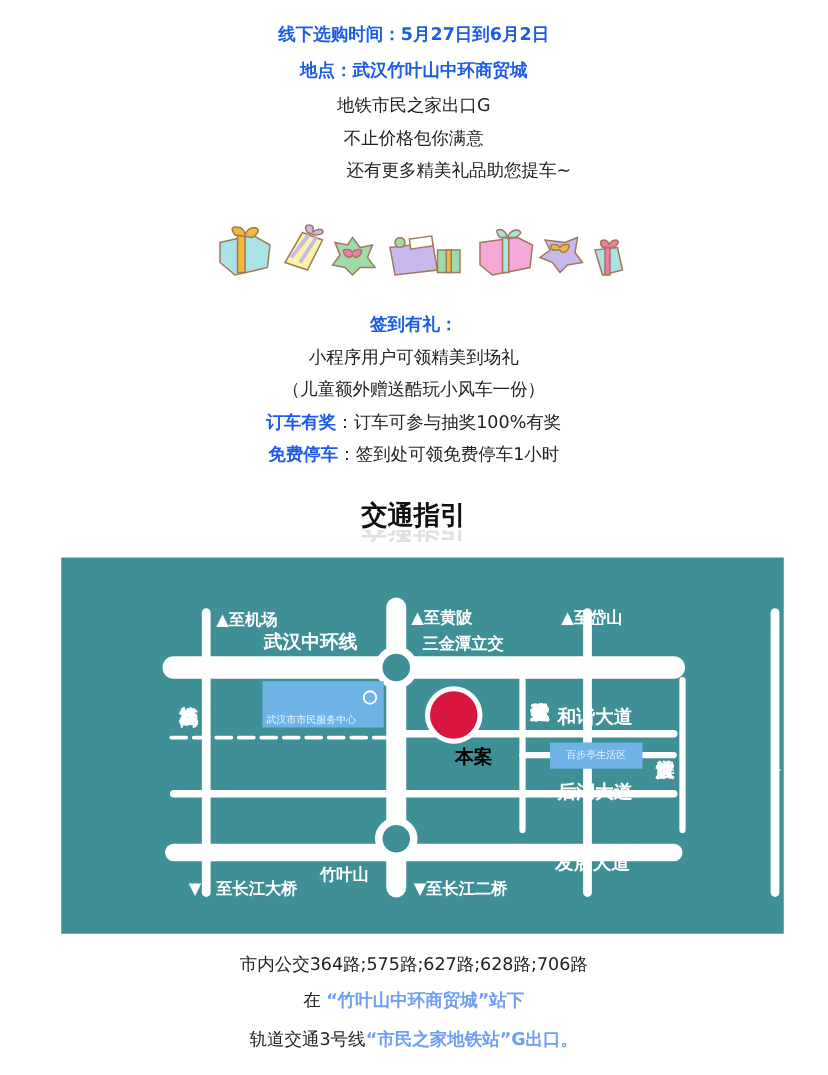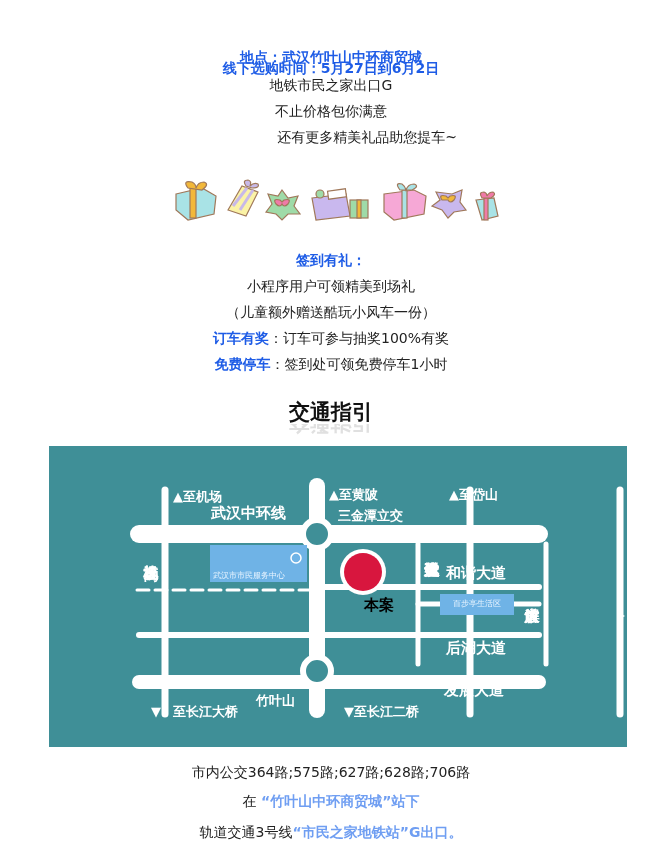--- a/index.html
+++ b/index.html
@@ -14,21 +14,21 @@
   .map svg{position:absolute;left:0;top:0;}
   .ml{position:absolute;color:#ffffff;font-weight:bold;font-size:13px;line-height:16px;white-space:nowrap;}
   .ml.big{font-size:15px;line-height:19px;}
   .vt{writing-mode:vertical-rl;text-orientation:upright;letter-spacing:0px;}
   .box-label{position:absolute;color:#e8f4ff;font-size:8px;line-height:10px;white-space:nowrap;text-align:right;}
   .here{position:absolute;color:#000000;font-weight:bold;font-size:15px;line-height:18px;}
 </style>
 </head>
 <body>
 
-<div class="line blue" style="top:18px;margin-top:40px;">线下选购时间：5月27日到6月2日</div>
+<div class="line blue" style="top:18px;">线下选购时间：5月27日到6月2日</div>
 <div class="line blue" style="top:47px;">地点：武汉竹叶山中环商贸城</div>
 <div class="line" style="top:75px;">地铁市民之家出口G</div>
 <div class="line" style="top:101px;">不止价格包你满意</div>
 <div class="line" style="top:127px;padding-left:36px;">还有更多精美礼品助您提车~</div>
 
 <svg class="gifts" width="340" height="50" viewBox="0 0 340 50">
   <g stroke="#a0785a" stroke-width="1.2">
     <polygon points="6,18 32,12 46,20 44,38 18,44 6,34" fill="#a9e3e6"></polygon>
     <rect x="20" y="12" width="6" height="30" fill="#f2b83a"></rect>
     <path d="M18,12 q-6,-8 4,-6 q4,2 4,6 q2,-6 8,-6 q6,2 -2,8z" fill="#f2b83a"></path>
@@ -116,27 +116,27 @@
   <div class="ml" style="left:280px;top:41px;text-align:right;">▲至黄陂</div>
   <div class="ml" style="left:400px;top:41px;">▲至岱山</div>
   <div class="ml big" style="left:162px;top:58px;">武汉中环线</div>
   <div class="ml" style="left:289px;top:62px;">三金潭立交</div>
   <div class="ml big vt" style="left:92px;top:107px;height:80px;">机场高速</div>
   <div class="box-label" style="left:164px;top:125px;">武汉市市民服务中心</div>
   <div class="ml big vt" style="left:373px;top:104px;height:120px;">建设大道延长线</div>
   <div class="ml big" style="left:397px;top:118px;">和谐大道</div>
   <div class="box-label" style="left:404px;top:153px;">百步亭生活区</div>
   <div class="ml big vt" style="left:473px;top:150px;height:80px;">解放大道</div>
-  <div class="ml big" style="left:397px;top:193px;">后湖大道</div>
+  <div class="ml big" style="left:397px;top:178px;">后湖大道</div>
   <div class="here" style="left:315px;top:150px;">本案</div>
   <div class="ml" style="left:207px;top:203px;margin-top:44px;">竹叶山</div>
   <div class="ml big" style="left:395px;top:235px;">发展大道</div>
   <div class="ml" style="left:102px;top:258px;">▼</div>
   <div class="ml" style="left:124px;top:258px;">至长江大桥</div>
-  <div class="ml" style="left:282px;top:258px;margin-left:13px;">▼至长江二桥</div>
+  <div class="ml" style="left:282px;top:258px;">▼至长江二桥</div>
 </div>
 
 <div class="line" style="top:762px;">市内公交364路;575路;627路;628路;706路</div>
 <div class="line" style="top:791px;">
   <span>在</span>
   <span class="lblue">“竹叶山中环商贸城”站下</span>
 </div>
 <div class="line" style="top:822px;">
   <span>轨道交通3号线</span><span class="lblue">“市民之家地铁站”G出口。</span>
 </div>

